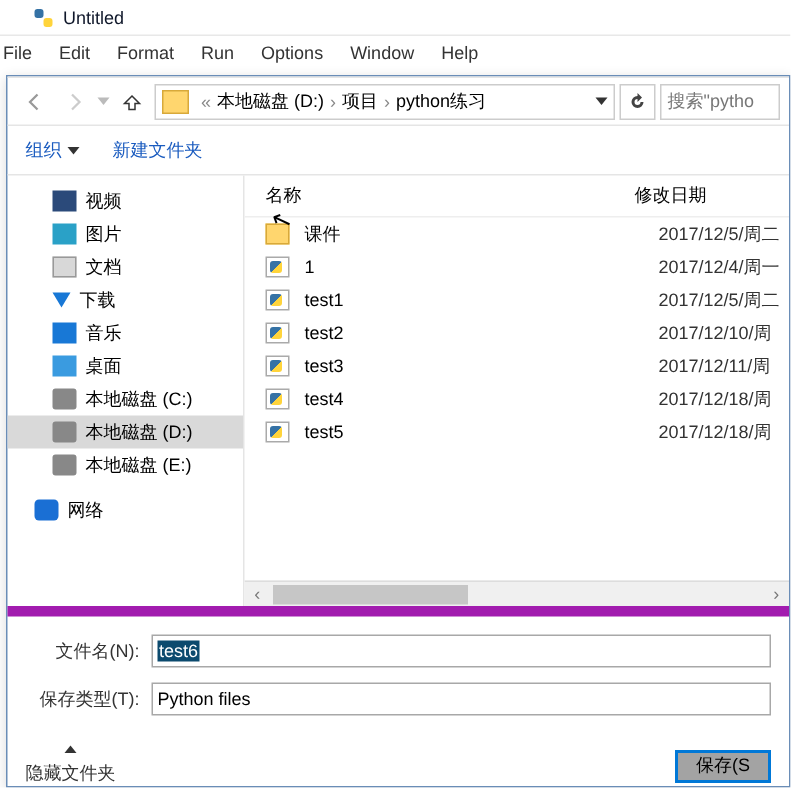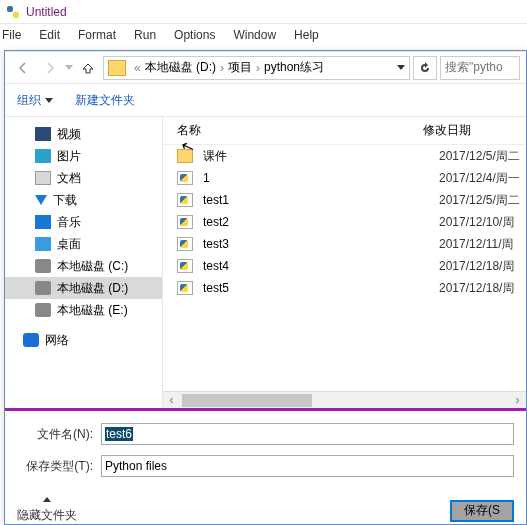--- a/index.html
+++ b/index.html
@@ -1,19 +1,19 @@
 <!DOCTYPE html>
 <html><head>
 <meta charset="utf-8">
 <style>
   * { box-sizing: border-box; margin: 0; padding: 0; font-family: "Microsoft YaHei", "Segoe UI", sans-serif; font-size: 12px; }
   body { background: #fff; width: 527px; height: 525px; overflow: hidden; position: relative; }
 
   
-  .ide-titlebar { height: 24px; background: #fff; border-bottom: 1px solid #e8e8e8; display: flex; align-items: center; padding-left: 6px; color: #701a75; }
+  .ide-titlebar { height: 24px; background: #fff; border-bottom: 1px solid #e8e8e8; display: flex; align-items: center; padding-left: 22px; color: #0f172a; }
   .ide-titlebar .ide-icon { margin-right: 6px; }
   .ide-menubar { height: 22px; display: flex; align-items: center; gap: 18px; padding-left: 2px; color: #333; }
   .ide-menubar span { cursor: default; }
 
   
   .dialog { position: absolute; top: 50px; left: 4px; right: 0; bottom: 0; background: #fff; border: 1px solid #6a8db7; box-shadow: 0 2px 8px rgba(0,0,0,.15); display: flex; flex-direction: column; }
   .dialog-title { height: 28px; display: flex; align-items: center; padding: 0 8px; background: #fff; color: #333; }
   .dialog-title .icon { margin-right: 6px; }
 
   
@@ -59,21 +59,21 @@
   .ic-py{background:#fff;border:1px solid #aaa;position:relative;}
   .ic-py::after{content:"";position:absolute;left:2px;top:2px;width:8px;height:8px;background:linear-gradient(135deg,#3572A5 50%,#ffd43b 50%);border-radius:2px;}
   .file-row .fname { width:236px;}
   .file-row .fdate { color:#333;}
   .hscroll { height:17px; background:#f0f0f0; border-top:1px solid #ddd; display:flex; align-items:center;}
   .hscroll .track{flex:1; height:15px; position:relative;}
   .hscroll .thumb{position:absolute; left:2px; width:130px; top:1px; height:13px; background:#c6c6c6;}
   .hscroll .arrow{width:17px; text-align:center; color:#777;}
 
   
-  .bottom { padding:10px 12px 6px 12px; border-top:3px solid #a21caf; }
+  .bottom { padding:10px 12px 6px 12px; border-top:7px solid #a21caf; }
   .form-row { display:flex; align-items:center; height:26px; margin-bottom:6px;}
   .form-row .flabel { width:84px; text-align:right; padding-right:8px; color:#333;}
   .form-row .finput { flex:1; height:22px; border:1px solid #a8a8a8; padding:1px 3px; display:flex; align-items:center;}
   .form-row .finput.sel span { background:#0c4a6e; color:#fff; padding:0 1px;}
   .footer { display:flex; align-items:center; padding:6px 12px 0 12px;}
   .hide-folders { display:flex; align-items:center; gap:5px; color:#333;flex-direction:column;}
   .spacer { flex:1; }
   .savebtn { height:22px; border:2px solid #0078d7; background:#a3a3a3; padding:0 12px; display:flex; align-items:center;}
   .caret-down{display:inline-block;width:0;height:0;border-left:4px solid transparent;border-right:4px solid transparent;border-top:5px solid #333;}
   .caret-up{display:inline-block;width:0;height:0;border-left:4px solid transparent;border-right:4px solid transparent;border-bottom:5px solid #333;}

